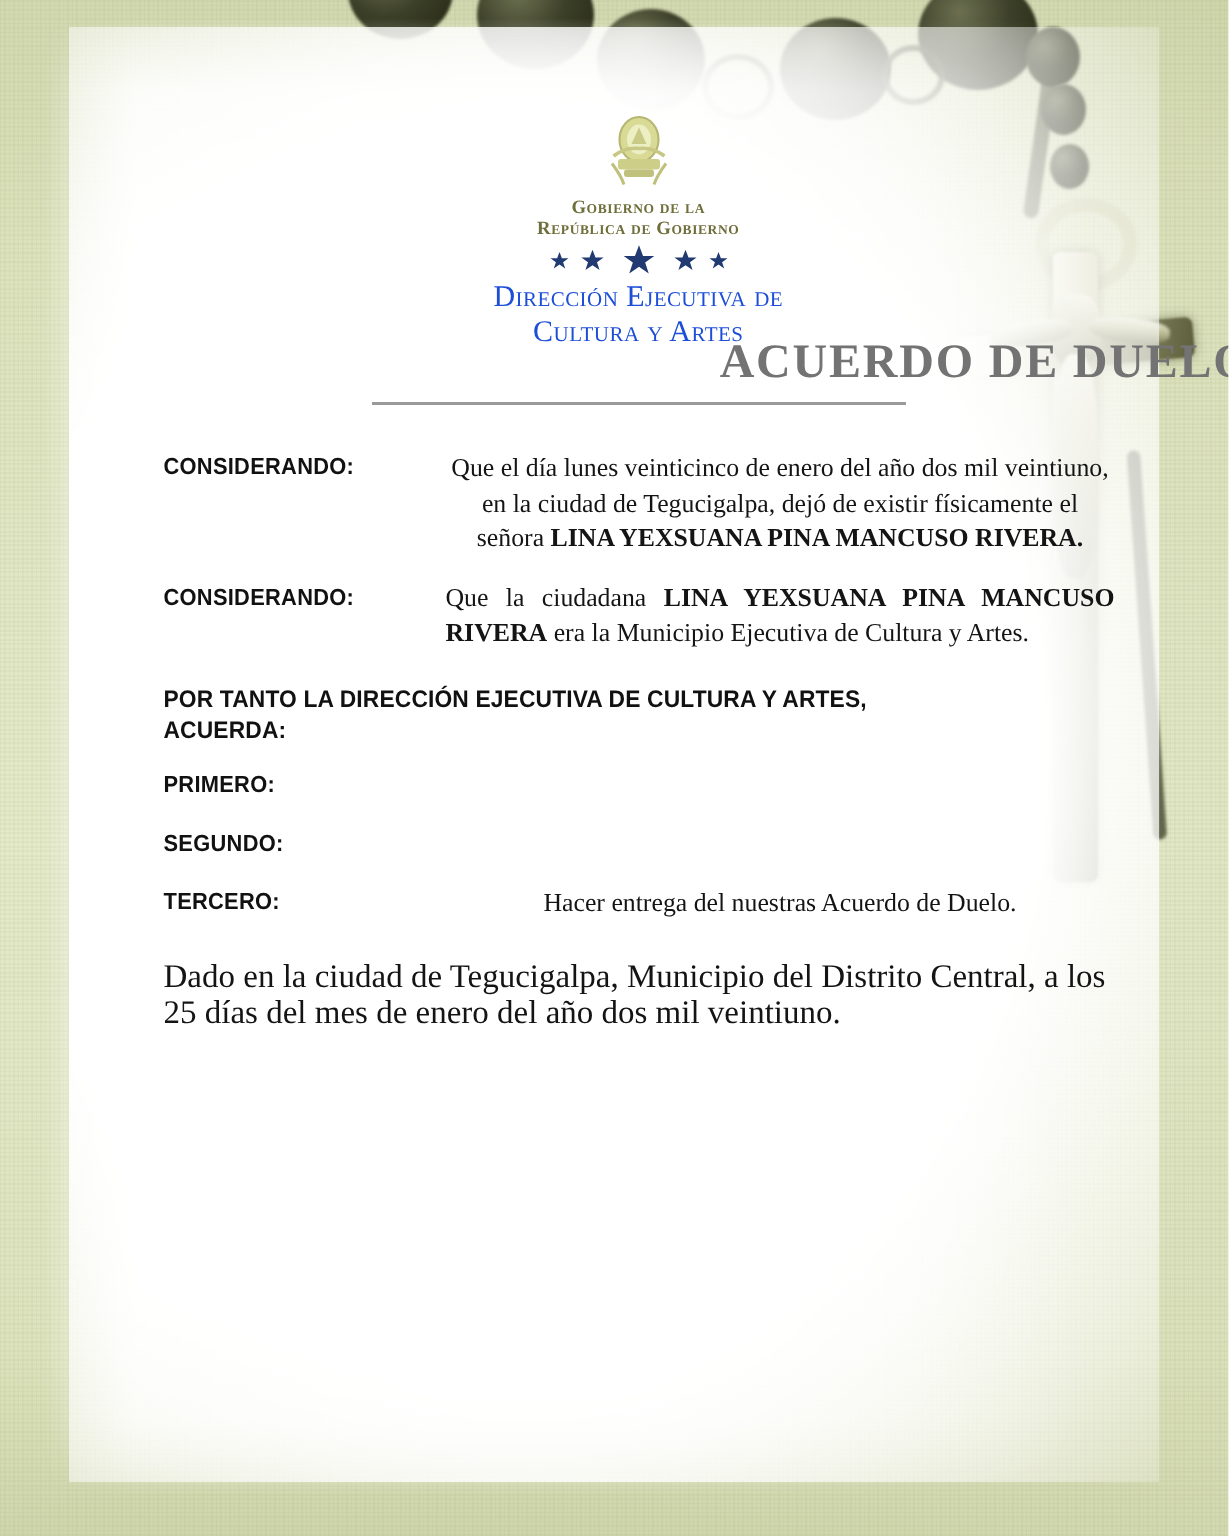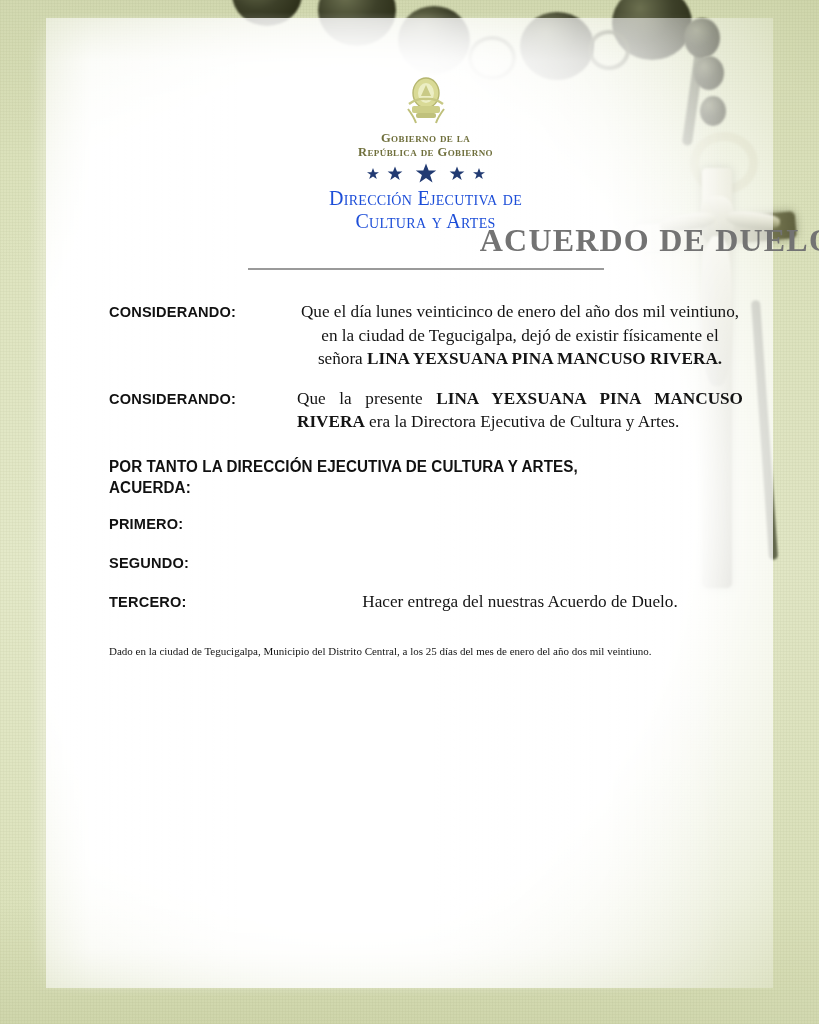--- a/index.html
+++ b/index.html
@@ -207,21 +207,21 @@
     line-height: 21px;
     letter-spacing: 0.1px;
     color: #111;
     margin: 22px 0 14px;
     transform: scaleX(0.95);
     transform-origin: left center;
   }
 
   .closing {
     font-family: "Liberation Serif", "DejaVu Serif", serif;
-    font-size: 11px;
+    font-size: 22px;
     line-height: 24px;
     color: #141414;
     text-align: left;
     margin-top: 26px;
   }
 
   .signature {
     position: absolute;
     left: 0;
     top: 938px;
@@ -306,21 +306,21 @@
       <div class="clause">
         <div class="clause-label">CONSIDERANDO:</div>
         <div class="clause-text ragged">
           <span>Que el  día lunes veinticinco de enero del año dos mil veintiuno, en la ciudad de Tegucigalpa, dejó de existir físicamente el señora </span><b>LINA YEXSUANA PINA MANCUSO RIVERA.</b><span></span>
         </div>
       </div>
 
       <div class="clause">
         <div class="clause-label">CONSIDERANDO:</div>
         <div class="clause-text">
-          <span>Que la presente </span><b>LINA YEXSUANA PINA MANCUSO RIVERA</b><span> era la Directora Ejecutiva de Cultura y Artes.</span>
+          <span>Que la ciudadana </span><b>LINA YEXSUANA PINA MANCUSO RIVERA</b><span> era la Municipio Ejecutiva de Cultura y Artes.</span>
         </div>
       </div>
 
       <div class="heading-block">
         <div>POR TANTO  LA DIRECCIÓN EJECUTIVA DE CULTURA Y ARTES,</div>
         <div>ACUERDA:</div>
       </div>
 
       <div class="clause">
         <div class="clause-label">PRIMERO:</div>

